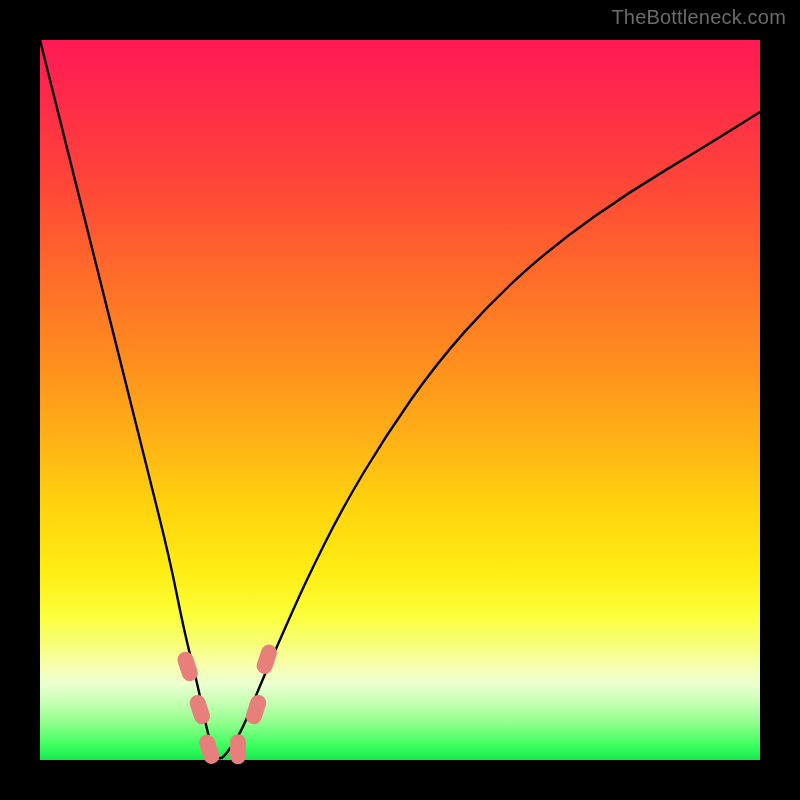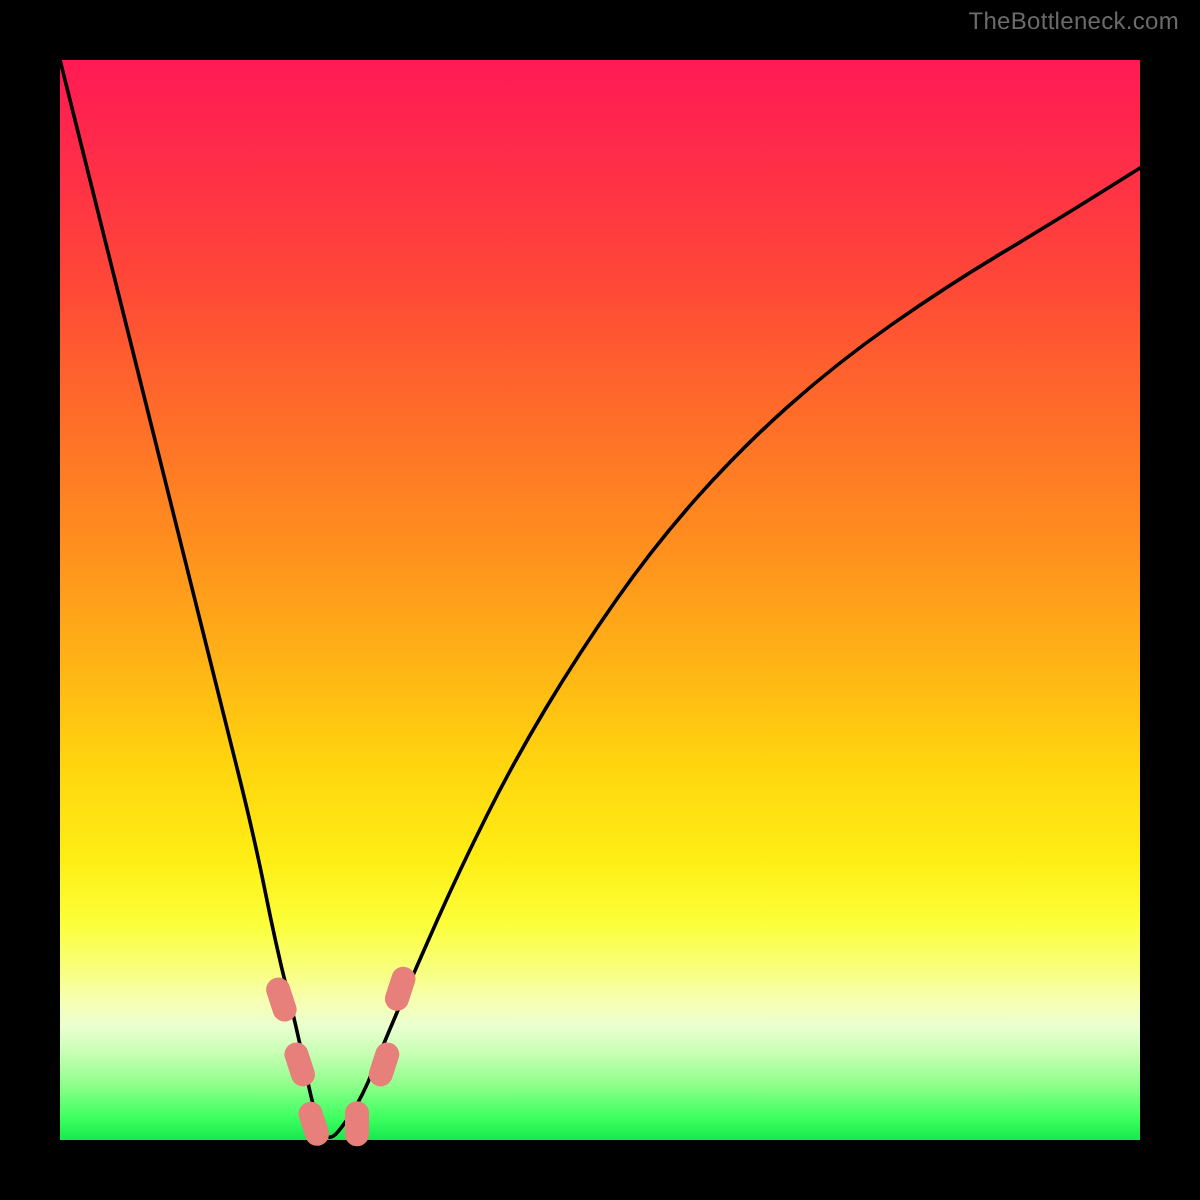--- a/index.html
+++ b/index.html
@@ -51,21 +51,21 @@
     top: 0;
     width: 720px;
     height: 720px;
     overflow: visible;
   }
   .watermark {
     position: absolute;
     top: 6px;
     right: 14px;
     color: #6b6b6b;
-    font-size: 16px;
+    font-size: 20px;
     letter-spacing: 0.2px;
     user-select: none;
   }
 </style>
 </head>
 <body>
 
 <div class="frame">
 
   <div class="watermark">TheBottleneck.com</div>

